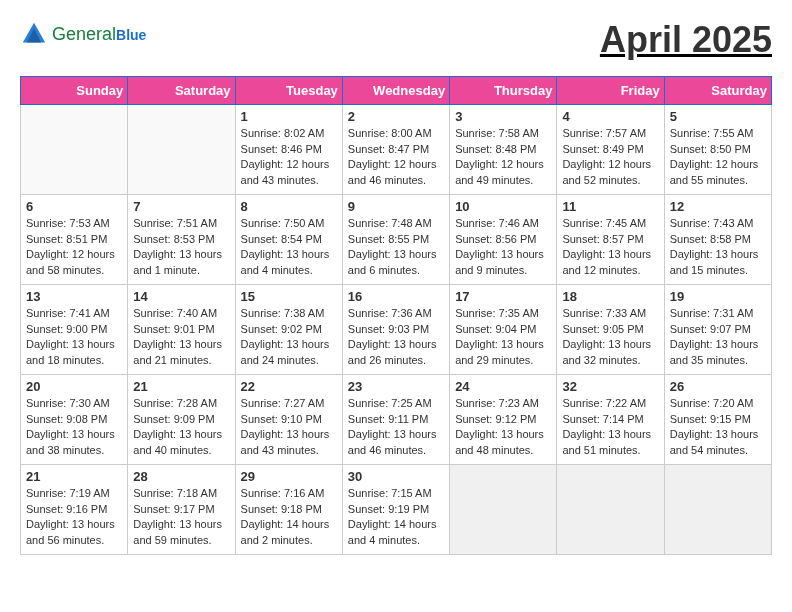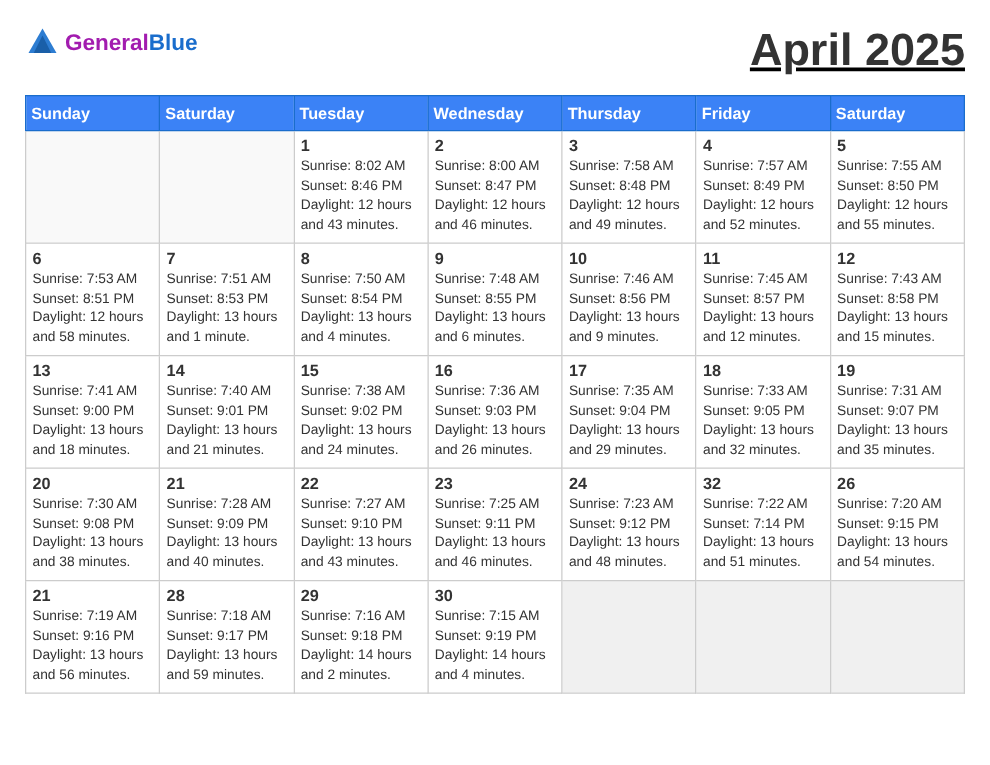--- a/index.html
+++ b/index.html
@@ -16,25 +16,25 @@
       align-items: flex-start;
       margin-bottom: 16px;
     }
     .logo {
       display: flex;
       align-items: center;
       gap: 4px;
     }
     .logo-text-general {
       font-size: 18px;
-      font-weight: bold;
-      color: #a21caf;
+      font-weight: normal;
+      color: #15803d;
     }
     .logo-text-blue {
-      font-size: 18px;
+      font-size: 14px;
       font-weight: bold;
       color: #1a6dcc;
     }
     .logo-icon {
       width: 28px;
       height: 28px;
     }
     .title-block {
       text-align: right;
       text-decoration: underline;
@@ -48,26 +48,26 @@
     .location-title {
       font-size: 15px;
       color: #555;
     }
     table {
       width: 100%;
       border-collapse: collapse;
       table-layout: fixed;
     }
     th {
-      background-color: #3b82f6;
+      background-color: #ec4899;
       color: white;
       font-size: 13px;
       font-weight: bold;
       padding: 6px 4px;
-      text-align: left;
+      text-align: right;
       border: 1px solid #1a6dcc;
     }
     td {
       border: 1px solid #ccc;
       vertical-align: top;
       padding: 4px 5px;
       font-size: 11px;
       color: #333;
       height: 90px;
       background: #fff;

